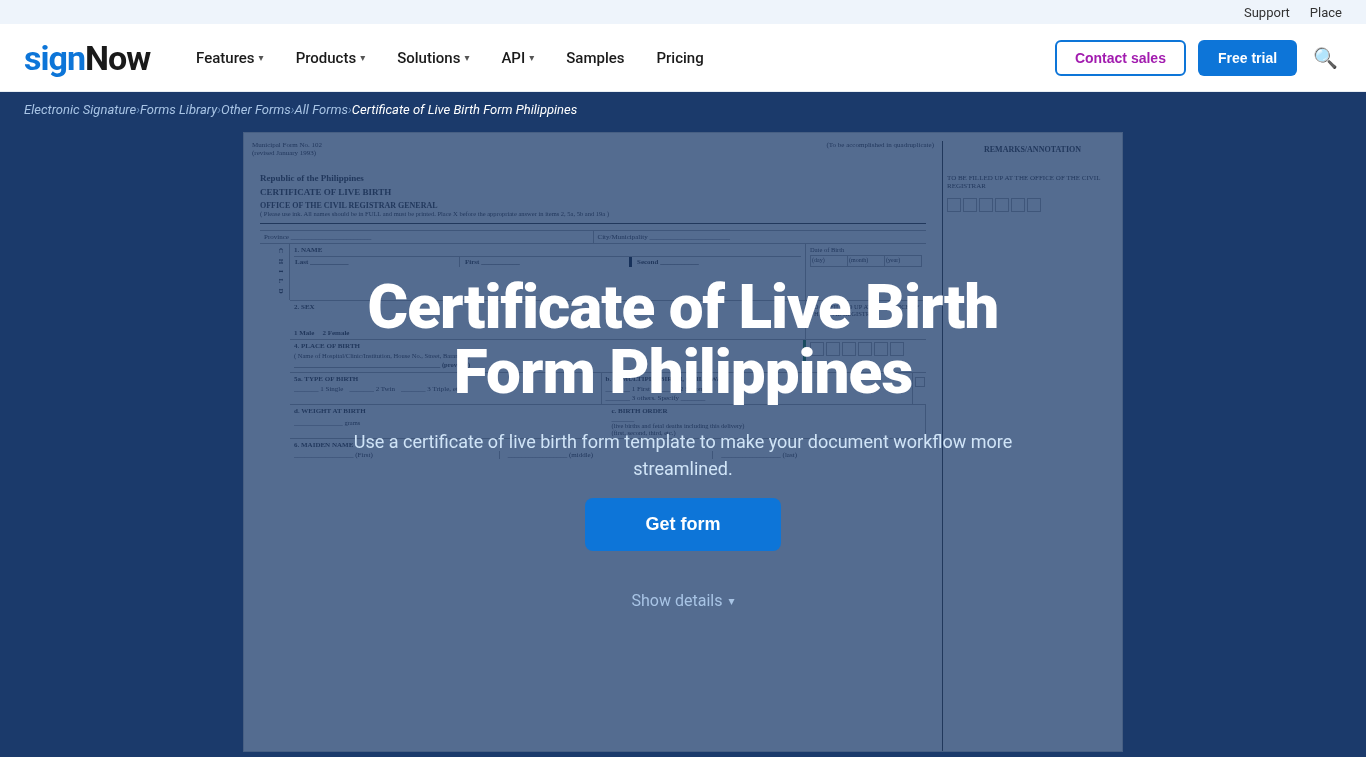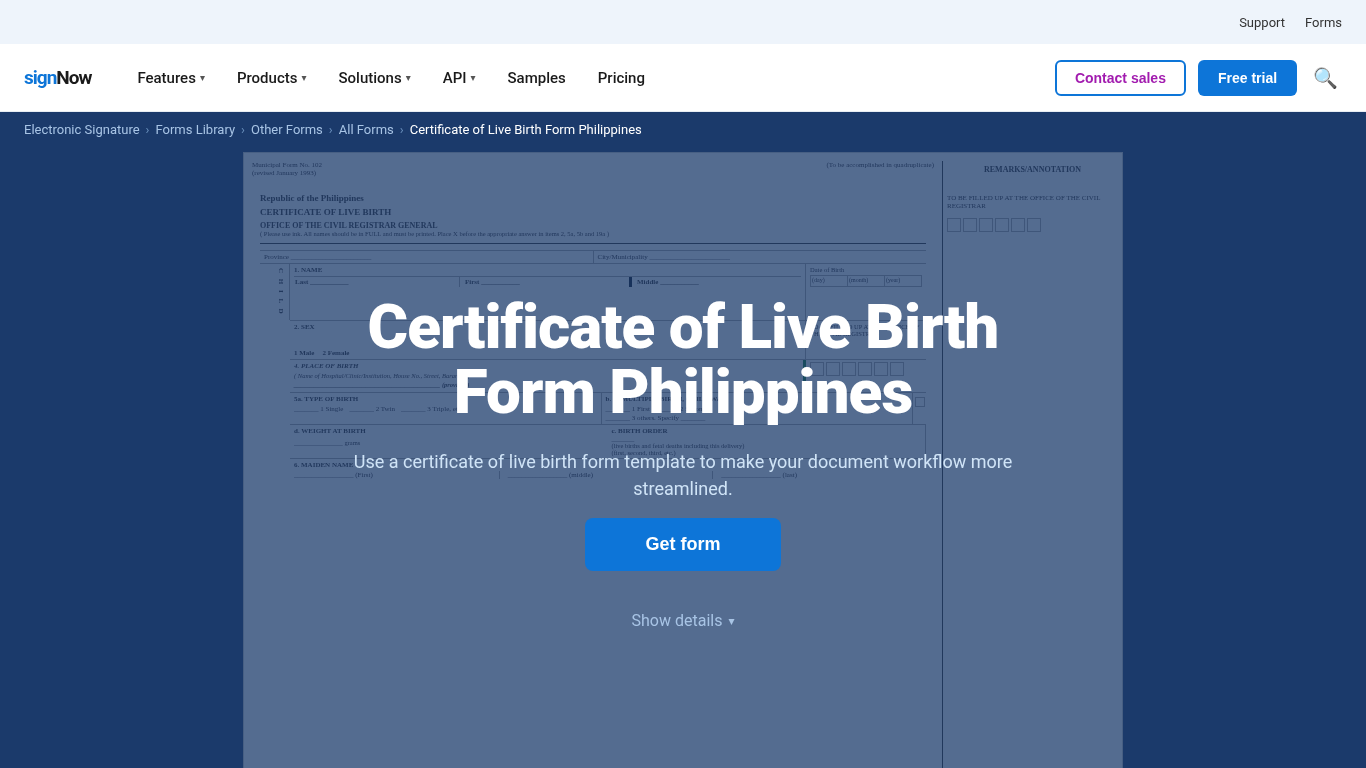--- a/index.html
+++ b/index.html
@@ -1,21 +1,21 @@
 <!DOCTYPE html>
 <html><head>
   <meta charset="utf-8">
   <style>
     * { margin: 0; padding: 0; box-sizing: border-box; }
     body { font-family: -apple-system, BlinkMacSystemFont, 'Segoe UI', Roboto, sans-serif; background: #fff; }
 
     
     .top-bar {
       background: #eef4fb;
-      height: 44px;
+      height: 24px;
       display: flex;
       align-items: center;
       justify-content: flex-end;
       padding: 0 24px;
       gap: 20px;
     }
     .top-bar a {
       font-size: 13px;
       color: #333;
       text-decoration: none;
@@ -26,21 +26,21 @@
       background: #fff;
       height: 68px;
       display: flex;
       align-items: center;
       padding: 0 24px;
       border-bottom: 1px solid #e8edf3;
       gap: 0;
     }
     .logo {
       margin-right: 32px;
-      font-size: 19px;
+      font-size: 34px;
       font-weight: 700;
       color: #0d75d8;
       letter-spacing: -1px;
       text-decoration: none;
     }
     .logo span { color: #1a1a1a; }
     .nav-links {
       display: flex;
       align-items: center;
       gap: 4px;
@@ -92,22 +92,22 @@
       cursor: pointer;
       padding: 4px;
     }
 
     
     .breadcrumb {
       background: #1b3a6b;
       padding: 10px 24px;
       display: flex;
       align-items: center;
-      gap: 6px;
       font-size: 13px;
+      font-style: italic;
     }
     .breadcrumb a, .breadcrumb span {
       color: #a8c4e5;
       text-decoration: none;
     }
     .breadcrumb .sep { color: #6a90bd; }
     .breadcrumb .current { color: #fff; }
 
     
     .hero {
@@ -194,21 +194,21 @@
     }
     .chevron-down {
       font-size: 12px;
     }
   </style>
 </head>
 <body>
 
 <div class="top-bar">
   <a>Support</a>
-  <a>Forms</a>
+  <a>Place</a>
 </div>
 
 <nav>
   <a class="logo" href="#">
     <span style="color:#0d75d8">sign</span><span style="color:#1a1a1a">Now</span>
   </a>
   <div class="nav-links">
     <div class="nav-item">
       <span>Features</span>
       <span class="chevron">▾</span>
@@ -292,21 +292,21 @@
         </div>
       </div>
 
       <div style="display:flex;border-top:1px solid #aaa;margin-right:180px;">
         <div style="width:30px;border-right:1px solid #aaa;writing-mode:vertical-rl;text-align:center;font-size:7px;font-weight:bold;padding:4px;letter-spacing:2px;">C H I L D</div>
         <div style="flex:1;border-right:1px solid #aaa;padding:2px 4px;font-size:7px;font-weight:bold;">
           <span>1. NAME</span>
           <div style="display:flex;gap:4px;border-top:1px solid #aaa;margin-top:2px;">
             <div style="flex:1;border-right:1px solid #aaa;padding:1px;">Last ___________</div>
             <div style="flex:1;border-right:3px solid #0f172a;padding:1px;">First ___________</div>
-            <div style="flex:1;padding:1px;">Middle ___________</div>
+            <div style="flex:1;padding:1px;">Second ___________</div>
           </div>
         </div>
         <div style="width:120px;padding:2px 4px;font-size:7px;">
           <div style="font-size:6.5px;">Date of Birth</div>
           <div style="border:1px solid #aaa;height:12px;margin-top:2px;display:flex;">
             <div style="flex:1;border-right:1px solid #aaa;font-size:6px;padding:1px;">(day)</div>
             <div style="flex:1;border-right:1px solid #aaa;font-size:6px;padding:1px;">(month)</div>
             <div style="flex:1;font-size:6px;padding:1px;">(year)</div>
           </div>
         </div>
@@ -319,21 +319,21 @@
             <span>1  Male</span>
             <span>2  Female</span>
           </div>
         </div>
         <div style="width:120px;padding:2px 4px;font-size:6.5px;">
           <span>TO BE FILLED UP AT THE OFFICE OF THE CIVIL REGISTRAR</span>
         </div>
       </div>
 
       <div style="display:flex;border-top:1px solid #aaa;margin-left:30px;margin-right:180px;">
-        <div style="flex:1;border-right:3px solid #15803d;padding:2px 4px;font-size:7px;font-weight:bold;min-height:32px;font-style:italic;">
+        <div style="flex:1;border-right:3px solid #15803d;padding:2px 4px;font-size:7px;font-weight:bold;min-height:32px;">
           <span>4. PLACE OF BIRTH</span>
           <div style="font-size:6.5px;font-weight:normal;margin-top:2px;"><span>( Name of Hospital/Clinic/Institution, House No., Street, Barangay)</span></div>
           <div style="font-size:6.5px;margin-top:2px;">_____________________________________________ <span>(province)</span></div>
         </div>
         <div style="width:120px;padding:2px 4px;display:flex;gap:2px;flex-wrap:wrap;align-items:flex-start;">
           <div style="border:1px solid #aaa;width:14px;height:14px;"></div>
           <div style="border:1px solid #aaa;width:14px;height:14px;"></div>
           <div style="border:1px solid #aaa;width:14px;height:14px;"></div>
           <div style="border:1px solid #aaa;width:14px;height:14px;"></div>
           <div style="border:1px solid #aaa;width:14px;height:14px;"></div>

